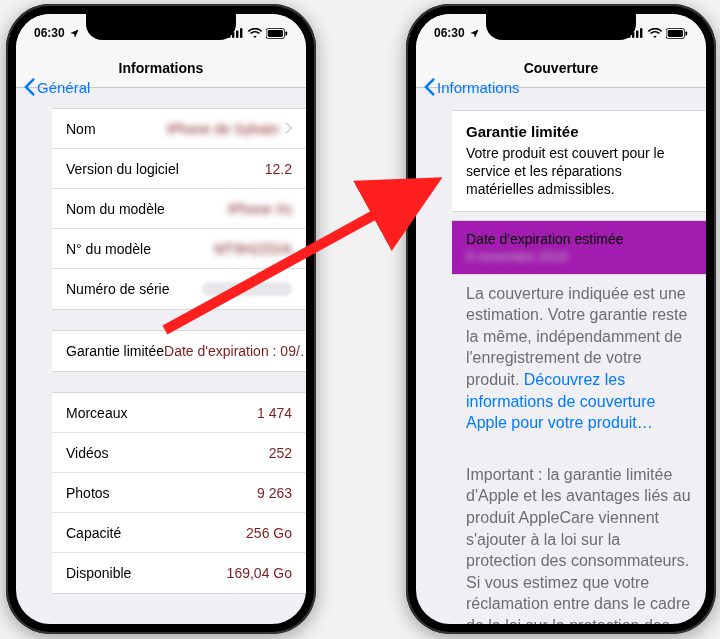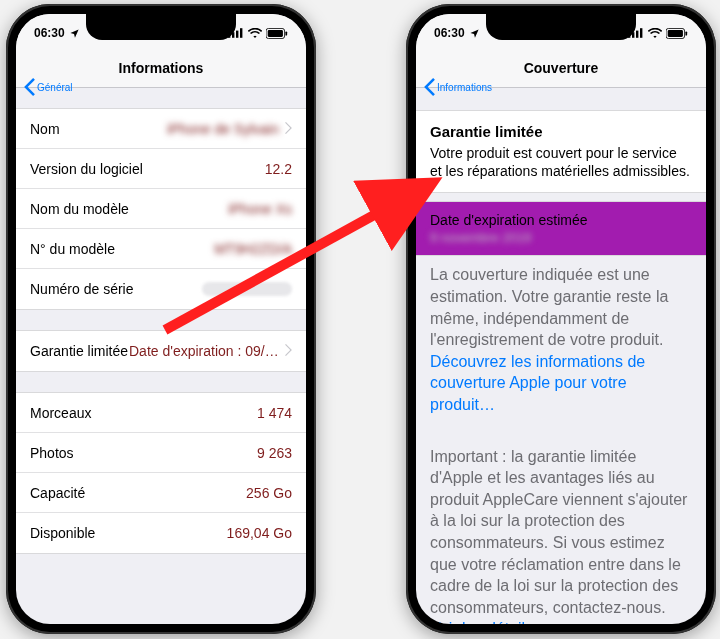--- a/index.html
+++ b/index.html
@@ -62,33 +62,33 @@
     border-bottom: 1px solid #c7c7cc;
     display: flex;
     align-items: center;
     position: relative;
     padding: 0 8px;
   }
   .navbar .back {
     display: flex;
     align-items: center;
     color: #007aff;
-    font-size: 10px;
+    font-size: 15px;
     gap: 2px;
     margin-top: 39px;
   }
   .navbar .title {
     position: absolute;
     left: 0; right: 0;
     text-align: center;
     font-weight: 600;
     font-size: 14px;
     pointer-events: none;
   }
-  .content { height: calc(100% - 74px); overflow: hidden; }
+  .content { height: calc(100% - 74px); overflow: hidden; padding-left: 36px; }
   .group { background: #fff; border-top: 1px solid #d9d9db; border-bottom: 1px solid #d9d9db; margin-top: 20px; }
   .row {
     display: flex;
     align-items: center;
     justify-content: space-between;
     min-height: 40px;
     padding: 0 14px;
     border-bottom: 1px solid #e1e1e3;
     font-size: 14px;
   }
@@ -218,20 +218,24 @@
             </span>
           </div>
         </div>
 
         <div class="group">
           <div class="row">
             <span class="label">Morceaux</span>
             <span class="value">1 474</span>
           </div>
           <div class="row">
+            <span class="label">Vidéos</span>
+            <span class="value">252</span>
+          </div>
+          <div class="row">
             <span class="label">Photos</span>
             <span class="value">9 263</span>
           </div>
           <div class="row">
             <span class="label">Capacité</span>
             <span class="value">256 Go</span>
           </div>
           <div class="row">
             <span class="label">Disponible</span>
             <span class="value">169,04 Go</span>

